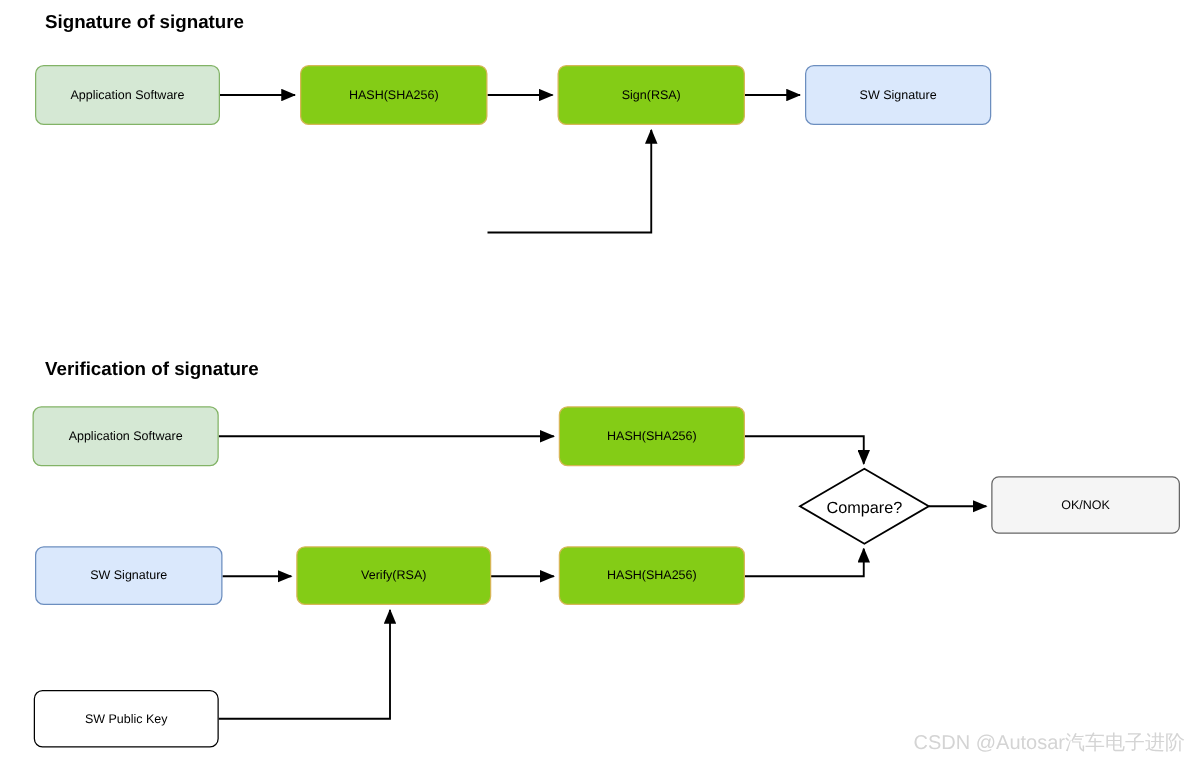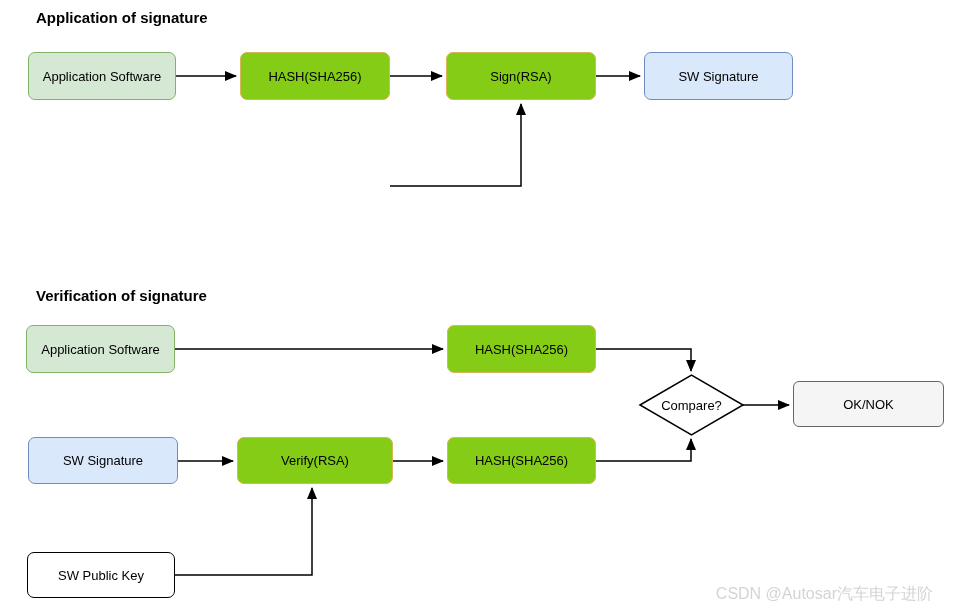--- a/index.html
+++ b/index.html
@@ -24,21 +24,21 @@
     color: #000000;
     white-space: nowrap;
   }
   .node {
     position: absolute;
     box-sizing: border-box;
     display: flex;
     align-items: center;
     justify-content: center;
     text-align: center;
-    font-size: 13px;
+    font-size: 10px;
     color: #000000;
     border: 1.5px solid #000000;
     border-radius: 7px;
     background: #ffffff;
     white-space: nowrap;
   }
   .node.green  { background: #d5e8d4; border-color: #82b366; }
   .node.yellow { background: #84cc16; border-color: #d6b656; }
   .node.blue   { background: #dae8fc; border-color: #6c8ebf; }
   .node.gray   { background: #f5f5f5; border-color: #666666; border-radius: 6px; }
@@ -49,21 +49,21 @@
     width: 103px; height: 60px;
     display: flex;
     align-items: center;
     justify-content: center;
     font-size: 13px;
     color: #000000;
     text-align: center;
   }
   .watermark {
     position: absolute;
-    right: 23px;
+    right: 8px;
     top: 584px;
     font-size: 16px;
     color: #d4d4d4;
     white-space: nowrap;
   }
   svg path, svg polygon { shape-rendering: geometricPrecision; }
 </style>
 </head>
 <body>
 
@@ -85,21 +85,21 @@
     <path d="M596,349 L691,349 L691,371" stroke="#000000" stroke-width="1.5" fill="none" marker-end="url(#arrowhead)"></path>
     <path d="M178,461 L233,461" stroke="#000000" stroke-width="1.5" fill="none" marker-end="url(#arrowhead)"></path>
     <path d="M387,461 L443,461" stroke="#000000" stroke-width="1.5" fill="none" marker-end="url(#arrowhead)"></path>
     <path d="M596,461 L691,461 L691,439" stroke="#000000" stroke-width="1.5" fill="none" marker-end="url(#arrowhead)"></path>
     <path d="M743,405 L789,405" stroke="#000000" stroke-width="1.5" fill="none" marker-end="url(#arrowhead)"></path>
     <path d="M175,575 L312,575 L312,488" stroke="#000000" stroke-width="1.5" fill="none" marker-end="url(#arrowhead)"></path>
 
     <polygon points="640,405 691.5,375 743,405 691.5,435" fill="#ffffff" stroke="#000000" stroke-width="1.5"></polygon>
   </svg>
 
-  <div class="section-title" style="left:36px; top:9px;">Application of signature</div>
+  <div class="section-title" style="left:36px; top:9px;">Signature of signature</div>
 
   <div class="node green" style="left:28px; top:52px; width:148px; height:48px;">Application Software</div>
 
   <div class="node yellow" style="left:240px; top:52px; width:150px; height:48px;">HASH(SHA256)</div>
 
   <div class="node yellow" style="left:446px; top:52px; width:150px; height:48px;">Sign(RSA)</div>
 
   <div class="node blue" style="left:644px; top:52px; width:149px; height:48px;">SW Signature</div>
 
 

